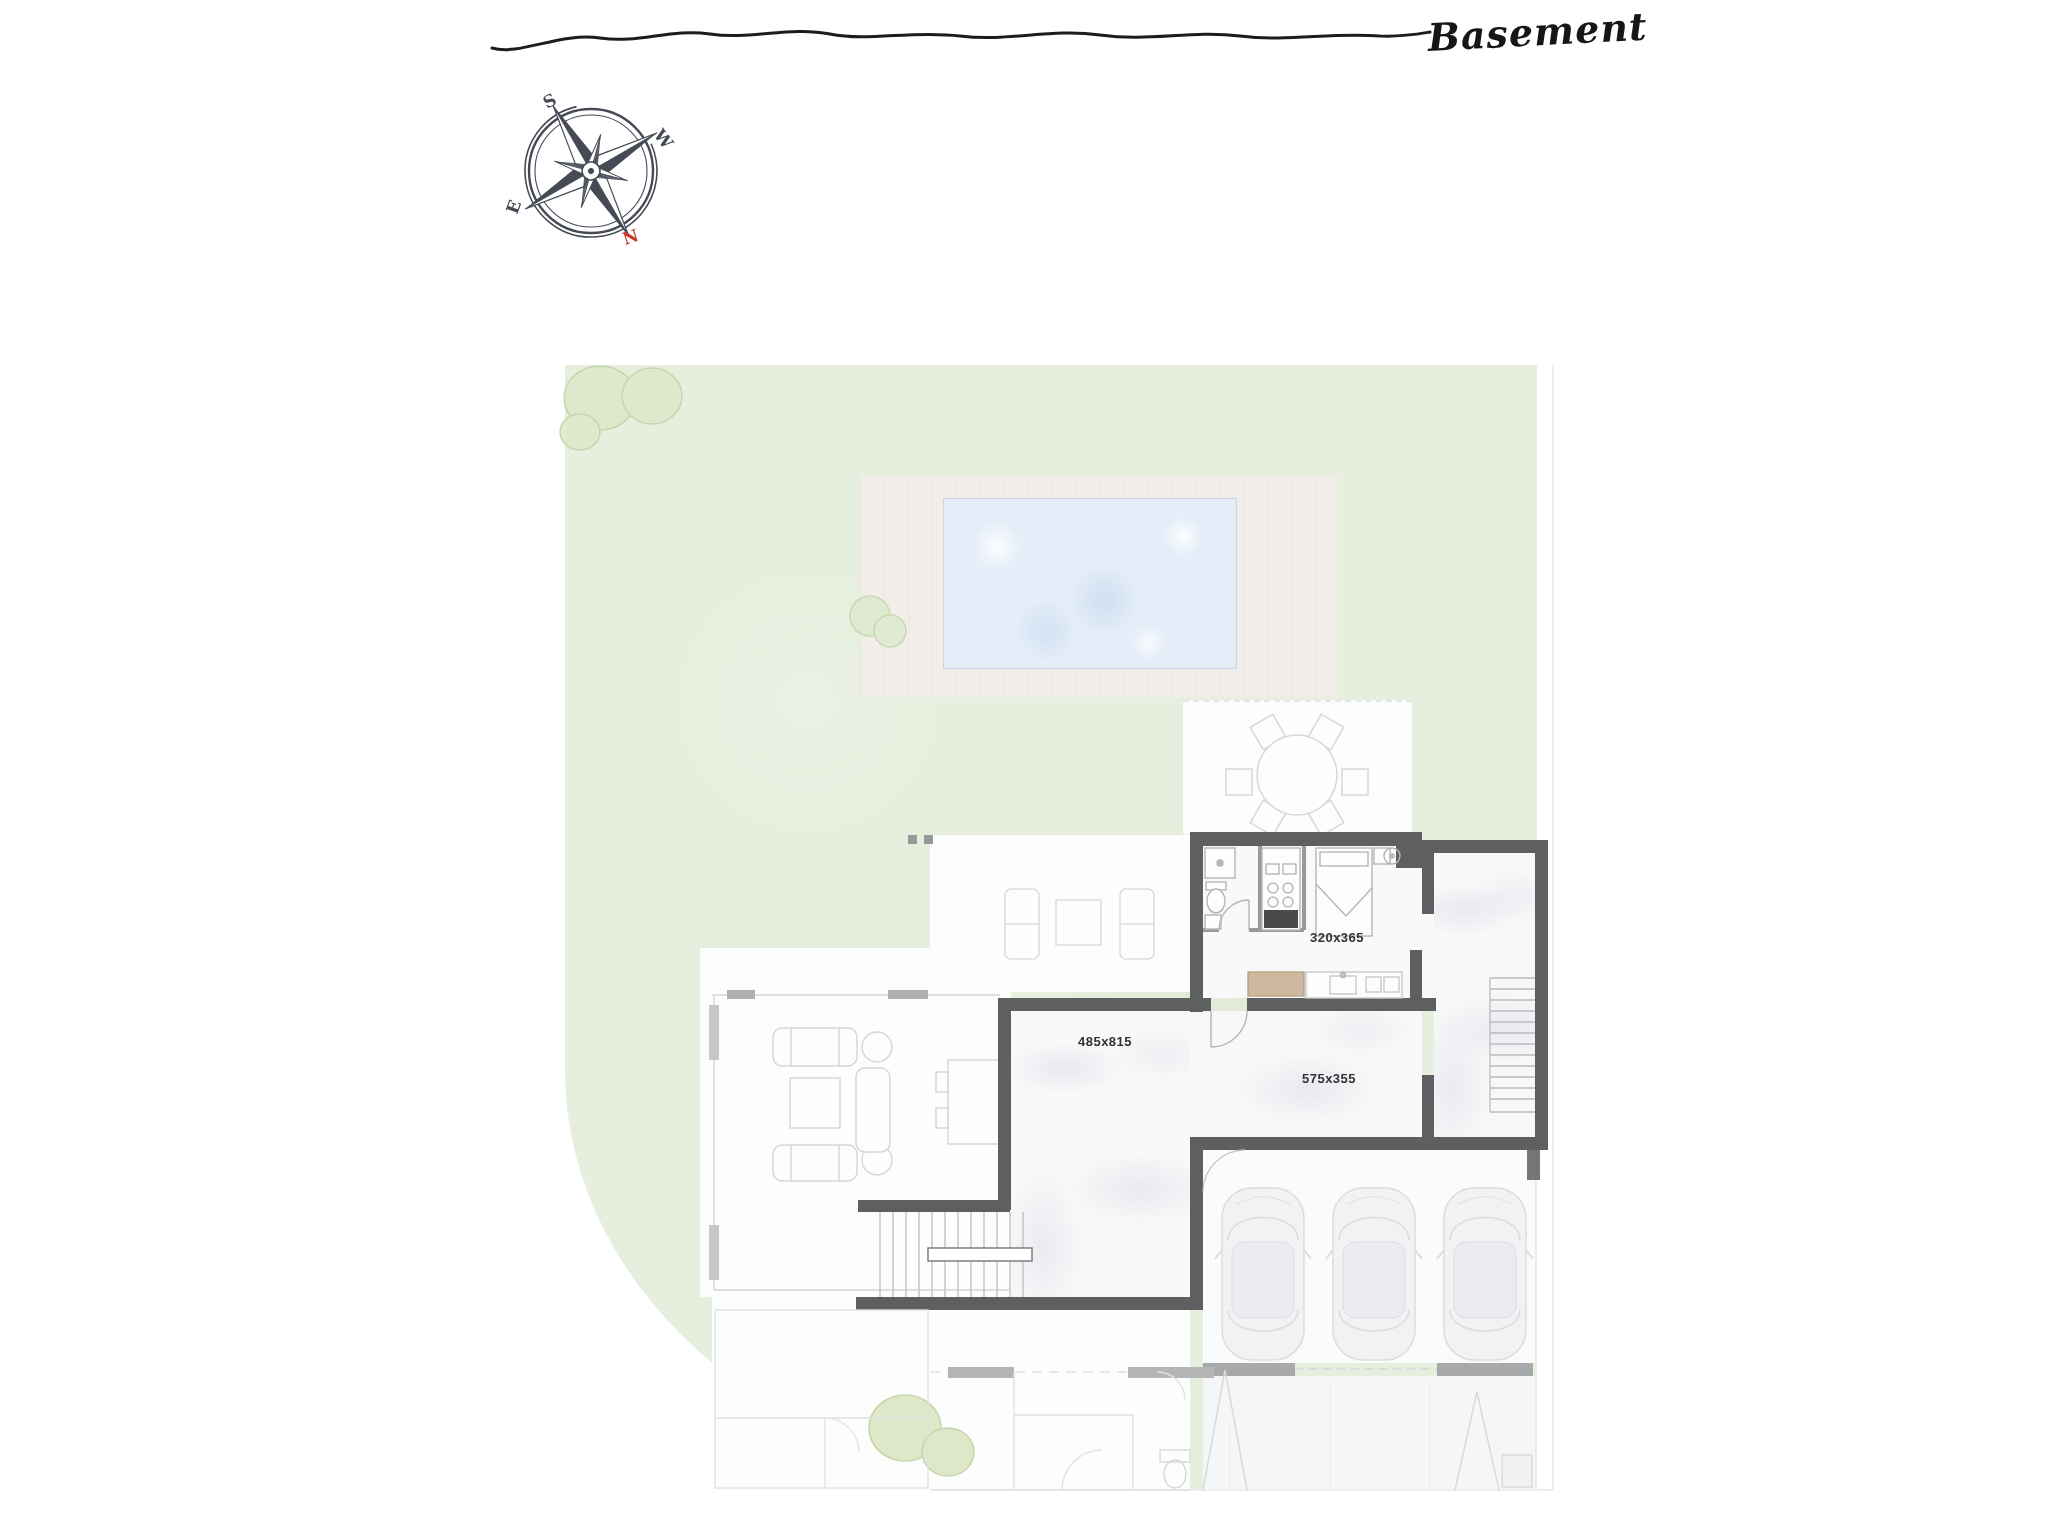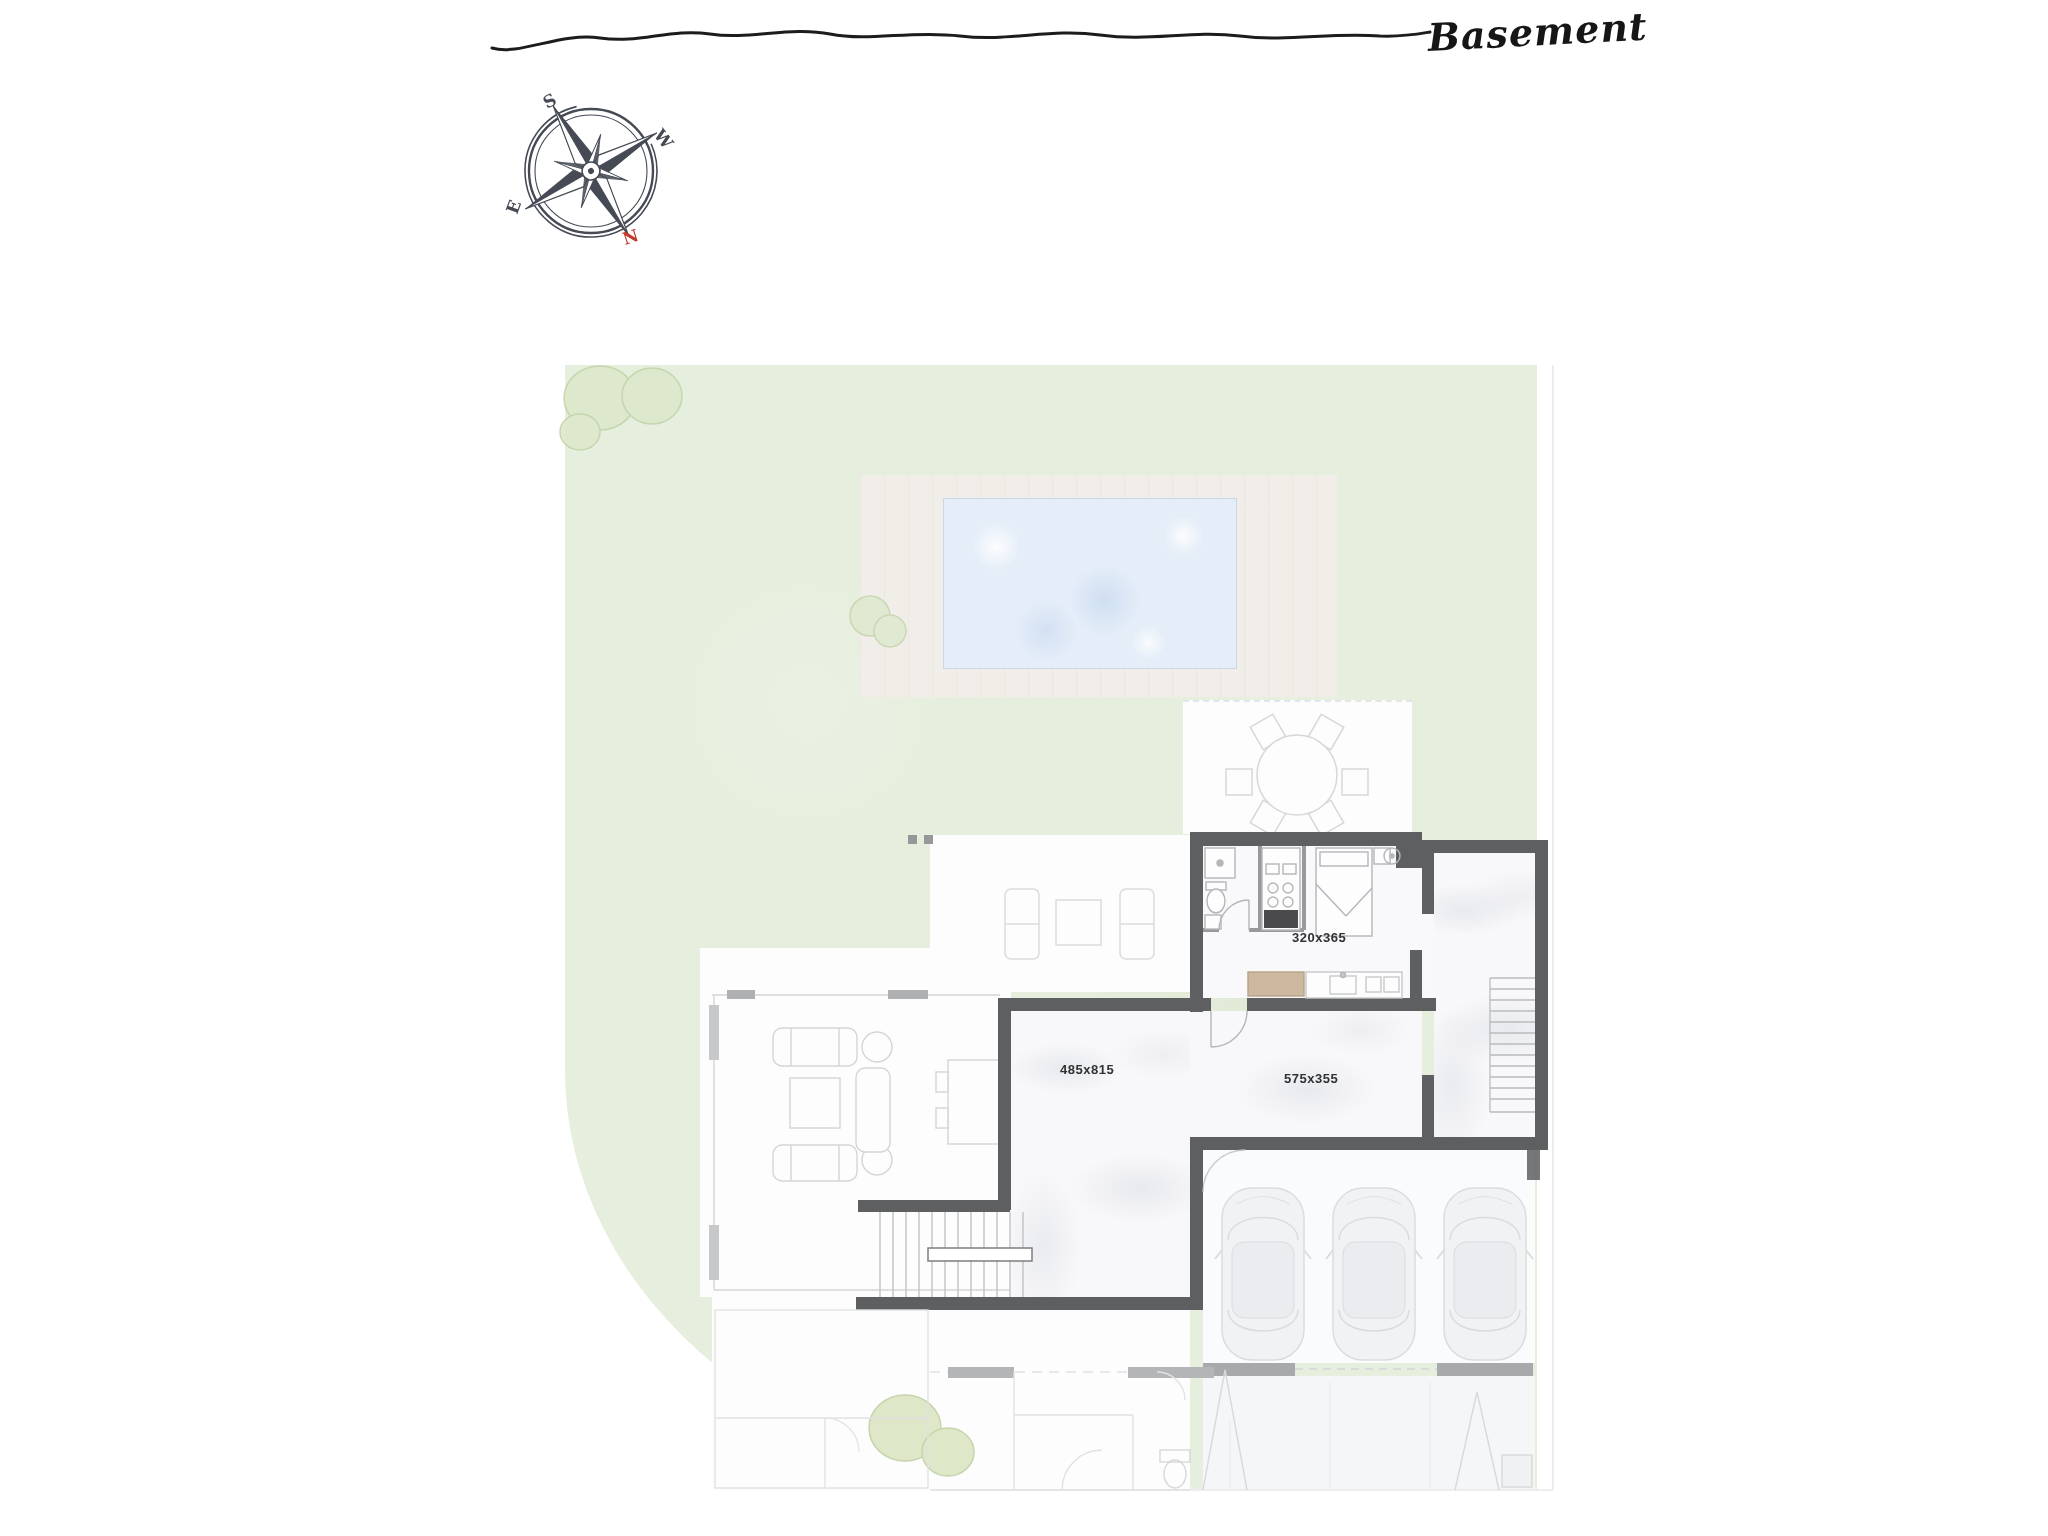--- a/index.html
+++ b/index.html
@@ -43,21 +43,21 @@
       radial-gradient(ellipse 110px 54px at 72% 62%,rgba(203,206,214,.35),transparent 65%),
       radial-gradient(ellipse 60px 120px at 18% 82%,rgba(208,211,219,.35),transparent 65%),
       radial-gradient(ellipse 80px 40px at 85% 15%,rgba(214,216,223,.3),transparent 65%);}
   .suite-floor{left:1203px;top:846px;width:233px;height:152px;background:#f9f9fb;}
   .hall-h1{left:1011px;top:1011px;width:411px;height:126px;}
   .hall-h2{left:1011px;top:1011px;width:179px;height:286px;}
   .rightroom{left:1434px;top:853px;width:101px;height:284px;}
   .garage{left:1203px;top:1150px;width:332px;height:213px;background:#fafbfc;}
   .driveway{left:1203px;top:1376px;width:332px;height:114px;background:#f5f6f8;}
   
-  .dim{position:absolute;width:90px;text-align:left;font-size:13px;font-weight:bold;
+  .dim{position:absolute;width:90px;text-align:center;font-size:13px;font-weight:bold;
        color:#303234;letter-spacing:.5px;}
   svg{display:block;}
   .overlay{position:absolute;left:0;top:0;pointer-events:none;}
 </style>
 </head>
 <body>
 
 <div class="page">
 
   <svg class="abs" style="left:490px;top:18px;" width="945" height="48">
@@ -339,15 +339,15 @@
       <path d="M1157,1372 A28,28 0 0 1 1185,1400" stroke="#e0e2e4"></path>
       <path d="M1062,1490 A40,40 0 0 1 1102,1450" stroke="#e0e2e4"></path>
       <rect x="1160" y="1450" width="30" height="12" stroke="#d5d7d9"></rect>
       <ellipse cx="1175" cy="1474" rx="11" ry="14" stroke="#d5d7d9"></ellipse>
       <line x1="930" y1="1490" x2="1190" y2="1490"></line>
     </g>
   </svg>
 
   <div class="dim" style="left:1292px;top:930px;">320x365</div>
   <div class="dim" style="left:1284px;top:1071px;">575x355</div>
-  <div class="dim" style="left:1060px;top:1062px;">485x815</div>
+  <div class="dim" style="left:1060px;top:1034px;">485x815</div>
 
 </div>
 
 </body></html>

